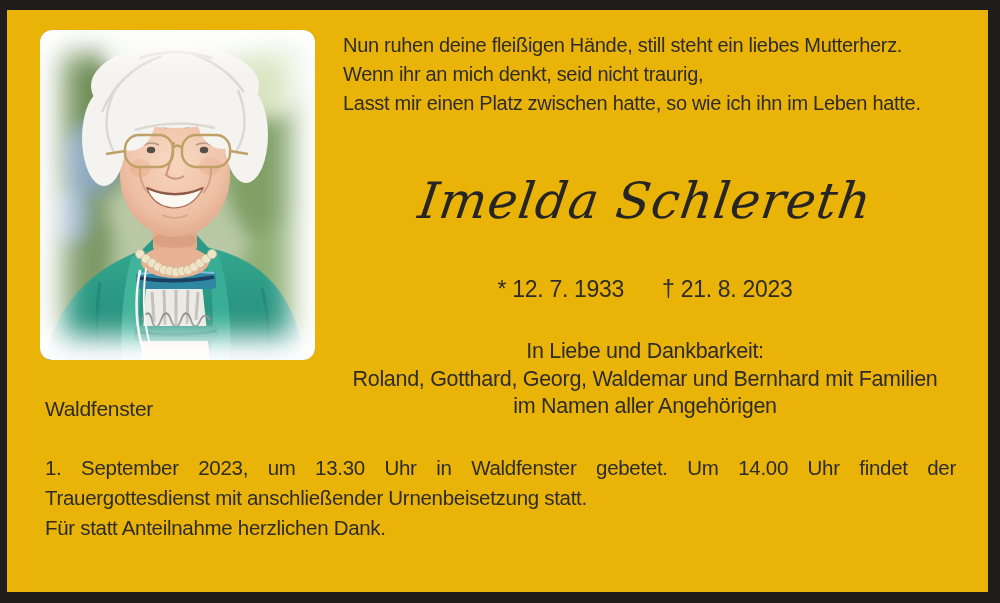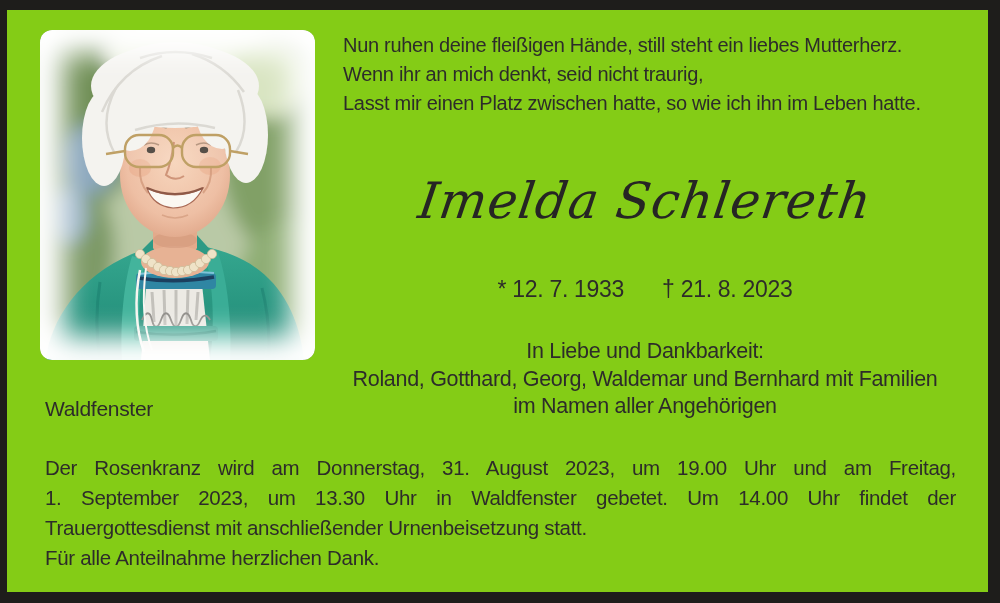--- a/index.html
+++ b/index.html
@@ -1,19 +1,19 @@
 <!DOCTYPE html>
 <html><head>
 <meta charset="utf-8">
 <style>
   html, body { margin: 0; padding: 0; background: #ffffff; }
   .page {
     position: relative;
     width: 1000px; height: 603px;
-    background: #84cc16;
+    background: #eab308;
     overflow: hidden;
     font-family: "Liberation Sans", sans-serif;
     color: #2d2c2a;
     letter-spacing: -0.3px;
   }
   .frame { position: absolute; background: #1e1d1b; }
   .frame-top    { left: 0; top: 0; width: 1000px; height: 10px; }
   .frame-bottom { left: 0; top: 592px; width: 1000px; height: 11px; }
   .frame-left   { left: 0; top: 0; width: 7px; height: 603px; }
   .frame-right  { left: 988px; top: 0; width: 12px; height: 603px; }
@@ -216,19 +216,18 @@
 
   <div class="center-col closing">
     <div>In Liebe und Dankbarkeit:</div>
     <div>Roland, Gotthard, Georg, Waldemar und Bernhard mit Familien</div>
     <div>im Namen aller Angehörigen</div>
   </div>
 
   <div class="place">Waldfenster</div>
 
   <div class="announce">
-    <div class="just">Der Rosenkranz wird am Donnerstag, 31. August 2023, um 19.00 Uhr und am Freitag,</div>
     <div class="just">1. September 2023, um 13.30 Uhr in Waldfenster gebetet. Um 14.00 Uhr findet der</div>
     <div>Trauergottesdienst mit anschließender Urnenbeisetzung statt.</div>
-    <div>Für alle Anteilnahme herzlichen Dank.</div>
+    <div>Für statt Anteilnahme herzlichen Dank.</div>
   </div>
 
 </div>
 
 </body></html>

